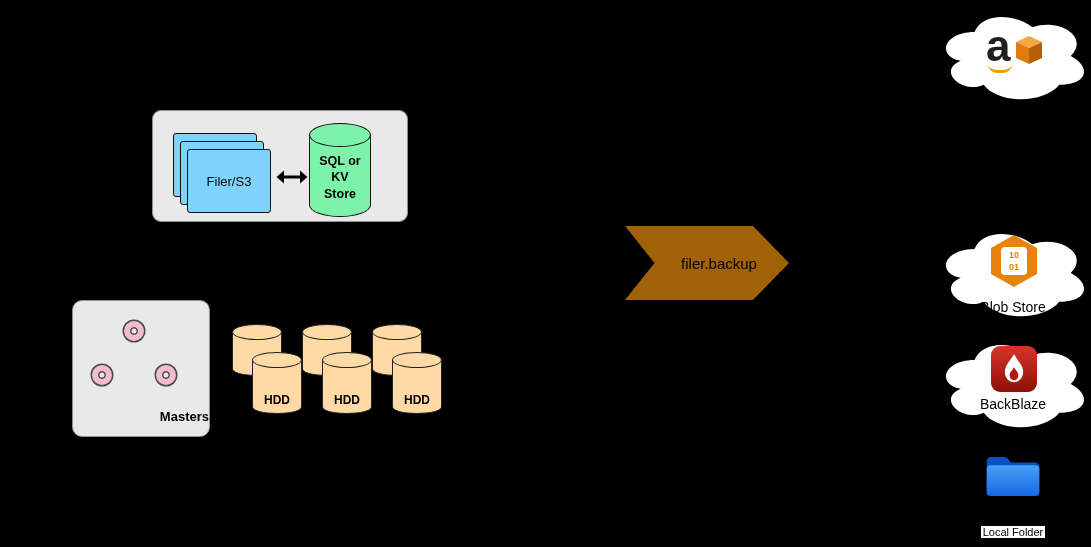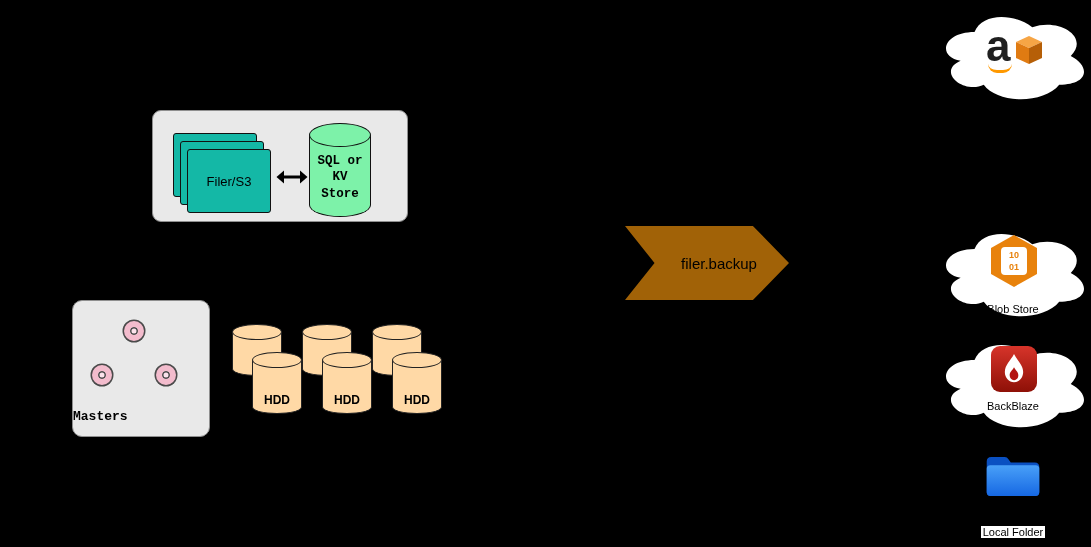--- a/index.html
+++ b/index.html
@@ -4,50 +4,50 @@
 <style>
   * { margin:0; padding:0; box-sizing:border-box; }
   html,body { background:#000; }
   body { font-family:"Liberation Sans", sans-serif; }
   .canvas { position:relative; width:1091px; height:547px; background:#000; overflow:hidden; }
   .pre { white-space:pre-line; }
 
   
   .filer-box { position:absolute; left:152px; top:110px; width:256px; height:112px;
                background:#E9E9E9; border:1px solid #8f8f8f; border-radius:9px; }
-  .stack-rect { position:absolute; width:84px; height:64px; background:#14b8a6;
+  .stack-rect { position:absolute; width:84px; height:64px; background:#7dd3fc;
                 border:1.5px solid #111; border-radius:3px; }
   .stack-rect.back  { left:20px; top:22px; }
   .stack-rect.mid   { left:27px; top:30px; }
   .stack-rect.front { left:34px; top:38px; display:flex; align-items:center;
                       justify-content:center; font-size:13px; color:#000; }
   .dbl-arrow { position:absolute; left:122px; top:58px; }
 
   
   .cyl { position:absolute; }
   .cyl-body { position:absolute; left:0; right:0; bottom:0; background:var(--fill);
               border:1.5px solid var(--stroke); border-top:none; }
   .cyl-top  { position:absolute; left:0; right:0; top:0; background:var(--fill);
               border:1.5px solid var(--stroke); border-radius:50%; }
 
-  .green-cyl { --fill:#7DF2A9; --stroke:#111; left:156px; top:12px; width:62px; height:94px;font-family:Liberation Mono, monospace; }
+  .green-cyl { --fill:#7DF2A9; --stroke:#111; left:156px; top:12px; width:62px; height:94px; }
   .green-cyl .cyl-top  { height:24px; }
   .green-cyl .cyl-body { top:12px; border-radius:0 0 31px 31px / 0 0 12px 12px; }
   .cyl-label { position:absolute; left:0; right:0; top:30px; text-align:center;
                font-weight:bold; font-size:12.5px; line-height:1.3; color:#000; z-index:2; }
 
   
   .masters-box { position:absolute; left:72px; top:300px; width:138px; height:137px;
                  background:#E9E9E9; border:1px solid #8f8f8f; border-radius:10px; }
   .donut { position:absolute; width:20px; height:20px; border:6px solid #F3BCCD;
            background:#FBE3EC; border-radius:50%;
            box-shadow:0 0 0 1.5px #4a4a4a, inset 0 0 0 1.5px #4a4a4a; }
   .d1 { left:51px; top:20px; } .d2 { left:19px; top:64px; } .d3 { left:83px; top:64px; }
-  .masters-label { position:absolute; left:0; right:0; bottom:12px; text-align:left;
-                   font-weight:bold; font-size:13px; color:#000;font-family:Liberation Mono, monospace; }
+  .masters-label { position:absolute; left:0; right:0; bottom:12px; text-align:right;
+                   font-weight:bold; font-size:13px; color:#000; }
 
   
   .peach-cyl { --fill:#FFD9A6; --stroke:#222; width:50px; }
   .peach-cyl .cyl-top  { height:16px; }
   .peach-cyl .cyl-body { top:8px; border-radius:0 0 29px 29px / 0 0 8px 8px; }
   .vb { height:52px; } .vf { height:62px; z-index:2; }
   .vb1 { left:232px; top:324px; } .vb2 { left:302px; top:324px; } .vb3 { left:372px; top:324px; }
   .vf1 { left:252px; top:352px; } .vf2 { left:322px; top:352px; } .vf3 { left:392px; top:352px; }
   .hdd-label { position:absolute; left:0; right:0; bottom:7px; text-align:center;
                font-weight:bold; font-size:12px; color:#000; z-index:3; }
@@ -57,21 +57,21 @@
                   background:#a16207;
                   clip-path:polygon(0% 0%, 78% 0%, 100% 50%, 78% 100%, 0% 100%, 18% 50%);
                   display:flex; align-items:center; justify-content:center; padding-left:24px; }
   .backup-label { font-size:15px; color:#000; }
 
   
   .cloud { position:absolute; left:936px; width:154px; height:96px; }
   .c-aws { top:8px; } .c-gcs { top:113px; } .c-blob { top:225px; } .c-bb { top:336px; }
   .cloud-svg { position:absolute; inset:0; width:100%; height:100%; }
   .cloud-label { position:absolute; left:0; right:0; bottom:6px; text-align:center;
-                 font-size:11px; color:#000; z-index:2; }
+                 font-size:14px; color:#000; z-index:2; }
   .gcs-label { bottom:9px; font-size:9.5px; font-weight:bold; color:#4d4d4d; line-height:1.25; }
   .c-bb .cloud-label { bottom:20px; }
 
   
   .aws-icon { position:absolute; left:44px; top:16px; width:70px; height:60px; z-index:2; }
   .aws-a { position:absolute; left:6px; top:0; font-size:44px; font-weight:bold;
            color:#1f1f1f; line-height:1; }
   .aws-smile { position:absolute; left:8px; top:40px; width:24px; height:9px;
                border-bottom:3px solid #FF9900; border-radius:0 0 12px 12px; }
   .aws-cube { position:absolute; left:36px; top:12px; }

